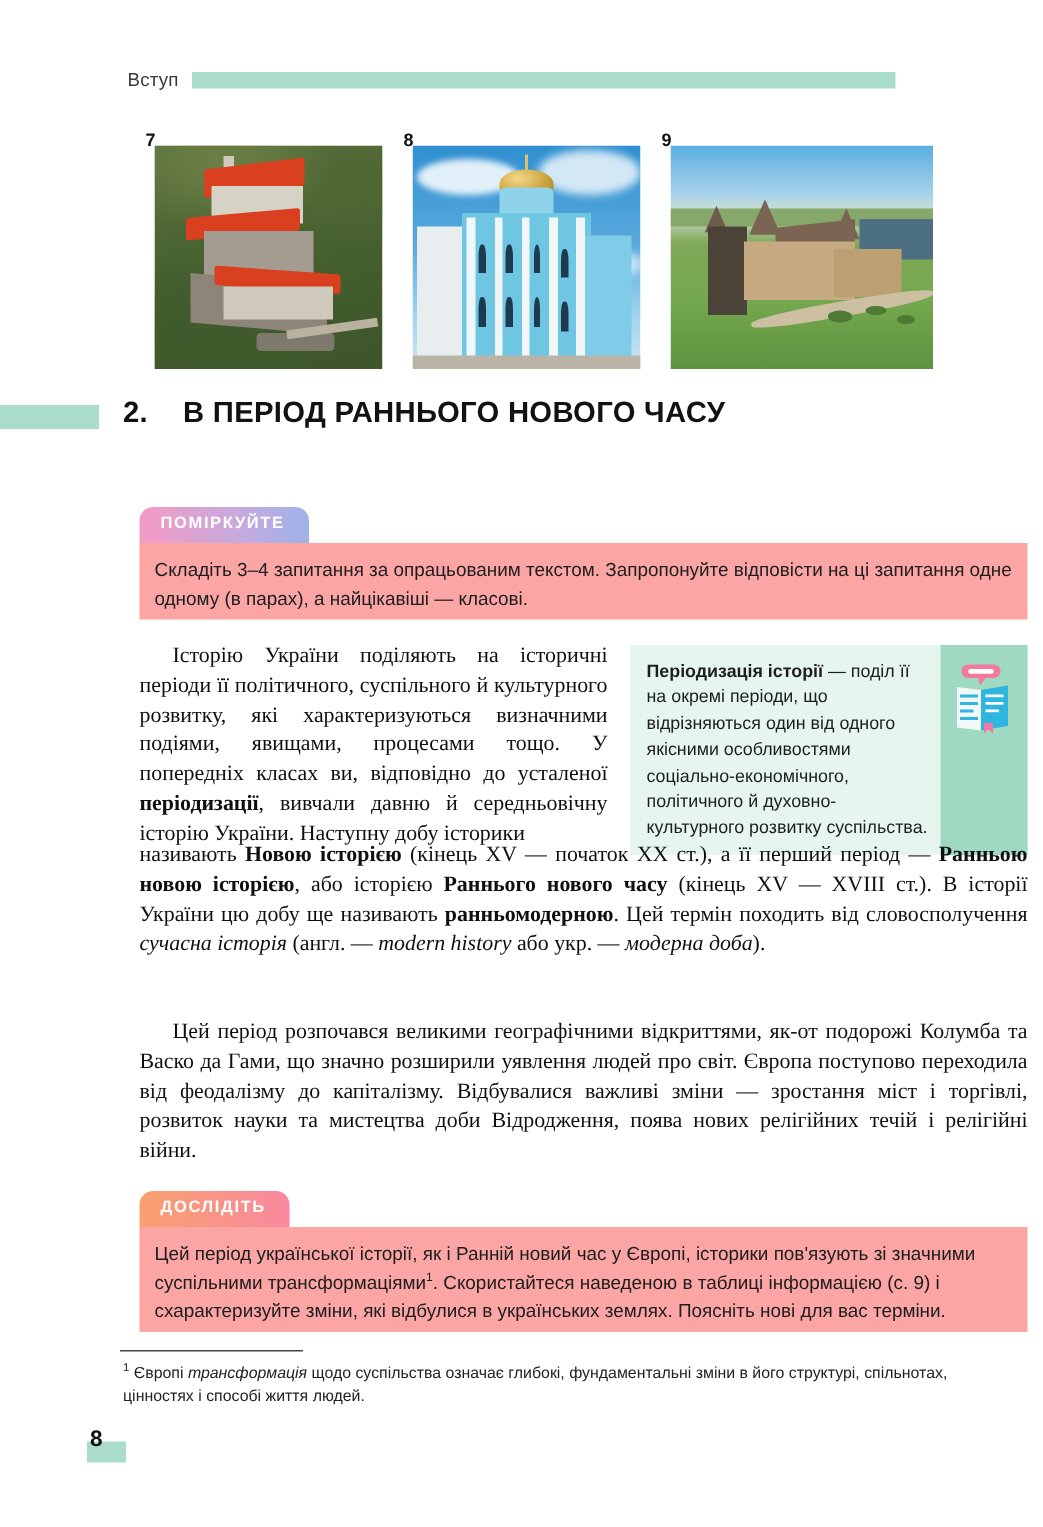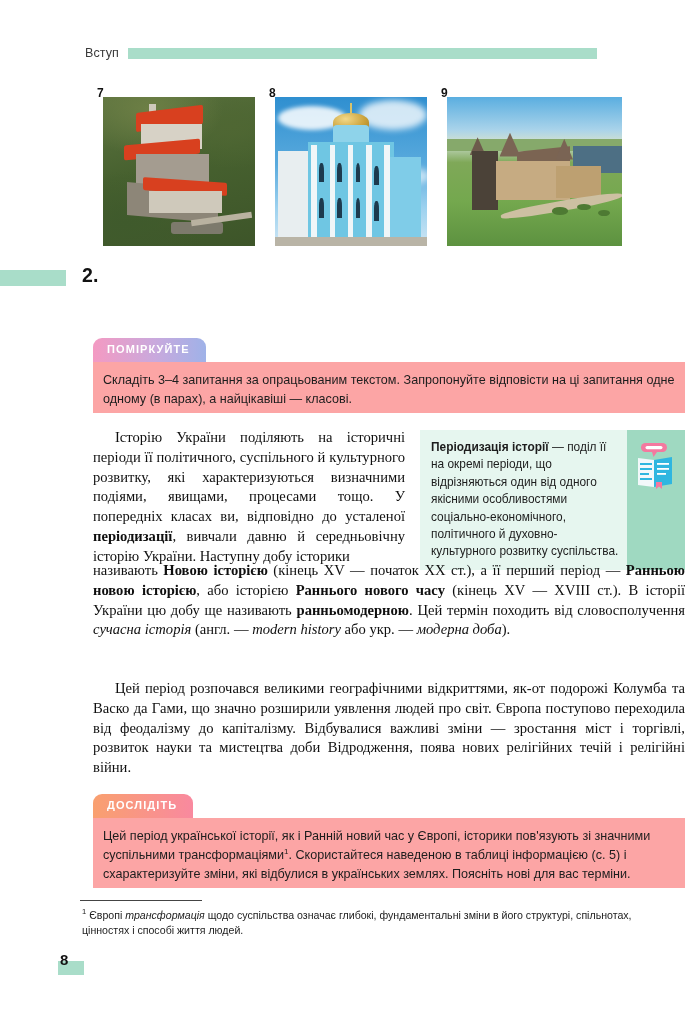--- a/index.html
+++ b/index.html
@@ -382,20 +382,21 @@
       </div>
     </div>
   </div>
 
 </div>
 
 <div class="section-accent"></div>
 <div class="section-heading">
   <div class="section-num">2.</div>
   <div class="section-title">
+    <span>В ПЕРІОД РАННЬОГО НОВОГО ЧАСУ</span>
   </div>
 </div>
 
 <div class="callout" id="ponder-callout">
   <div class="callout-tab ponder">ПОМІРКУЙТЕ</div>
   <div class="callout-body">Складіть 3–4 запитання за опрацьованим текстом. Запропонуйте відповісти на ці запитання одне одному (в парах), а найцікавіші — класові.</div>
 </div>
 
 <div class="prose" id="prose-a">
   <p>
@@ -432,21 +433,21 @@
   </p>
 </div>
 
 <div class="prose" id="prose-c">
   <p>Цей період розпочався великими географічними відкриттями, як-от подорожі Колумба та Васко да Гами, що значно розширили уявлення людей про світ. Європа поступово переходила від феодалізму до капіталізму. Відбувалися важливі зміни — зростання міст і торгівлі, розвиток науки та мистецтва доби Відродження, поява нових релігійних течій і релігійні війни.</p>
 </div>
 
 <div class="callout" id="explore-callout">
   <div class="callout-tab explore">ДОСЛІДІТЬ</div>
   <div class="callout-body">
-    <span>Цей період української історії, як і Ранній новий час у Європі, історики пов'язують зі значними суспільними трансформаціями</span><sup class="fn">1</sup><span>. Скористайтеся наведеною в таблиці інформацією (с. 5) і схарактеризуйте зміни, які відбулися в українських землях. Поясніть нові для вас терміни.</span>
+    <span>Цей період української історії, як і Ранній новий час у Європі, історики пов'язують зі значними суспільними трансформаціями</span><sup class="fn">1</sup><span>. Скористайтеся наведеною в таблиці інформацією (с. 9) і схарактеризуйте зміни, які відбулися в українських землях. Поясніть нові для вас терміни.</span>
   </div>
 </div>
 
 <div class="footnote">
   <div class="footnote-rule"></div>
   <div class="footnote-text">
     <span class="footnote-marker">1</span><span> Європі </span><i>трансформація</i><span> щодо суспільства означає глибокі, фундаментальні зміни в його структурі, спільнотах, цінностях і способі життя людей.</span>
   </div>
 </div>
 

